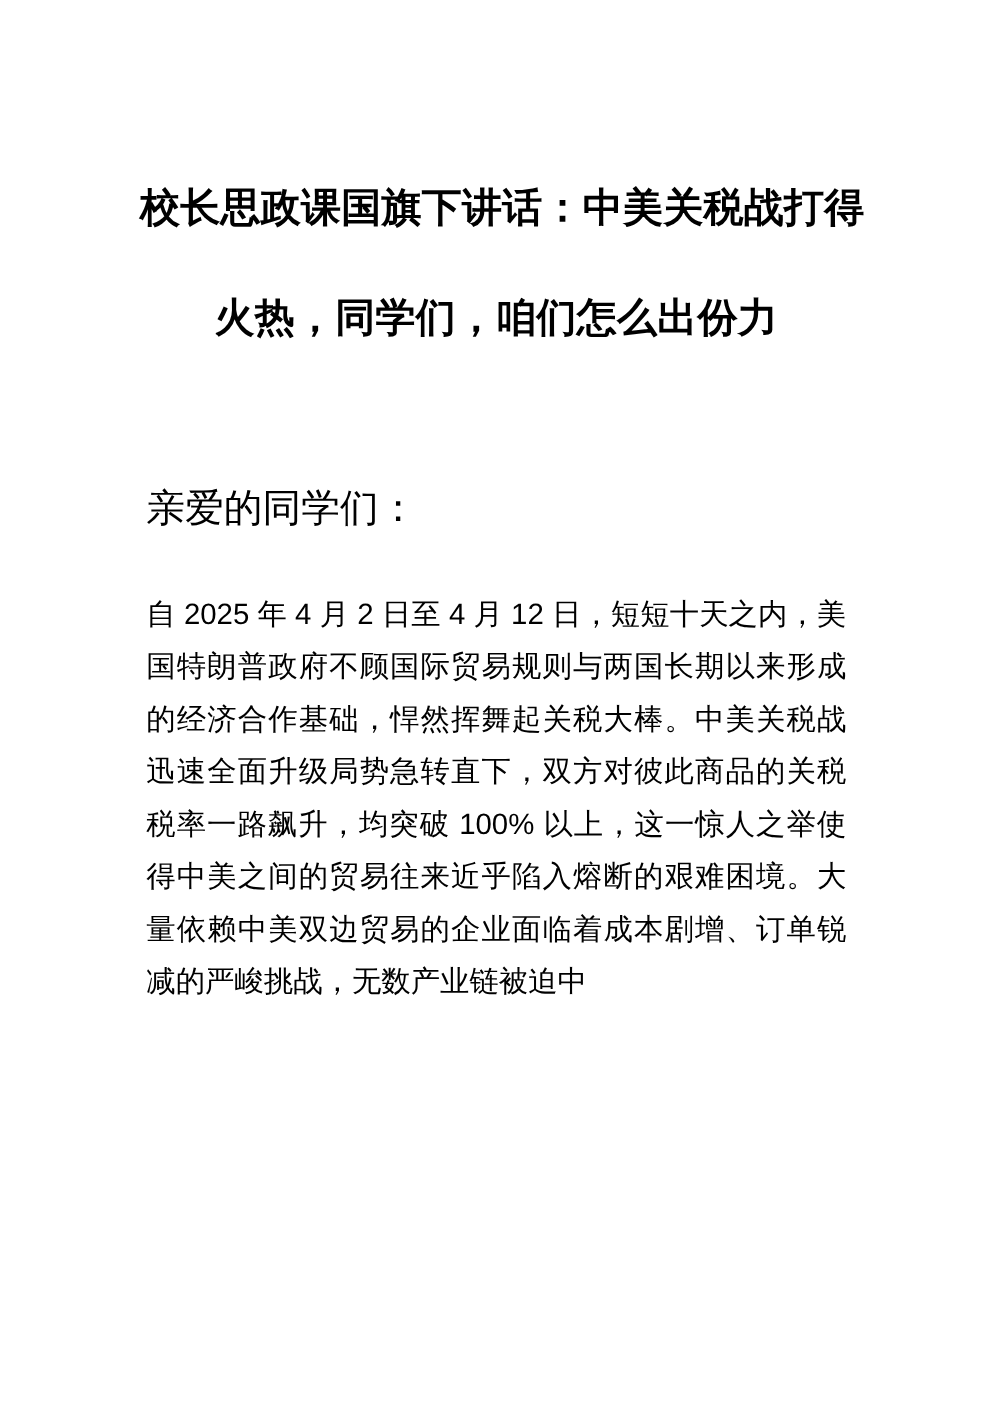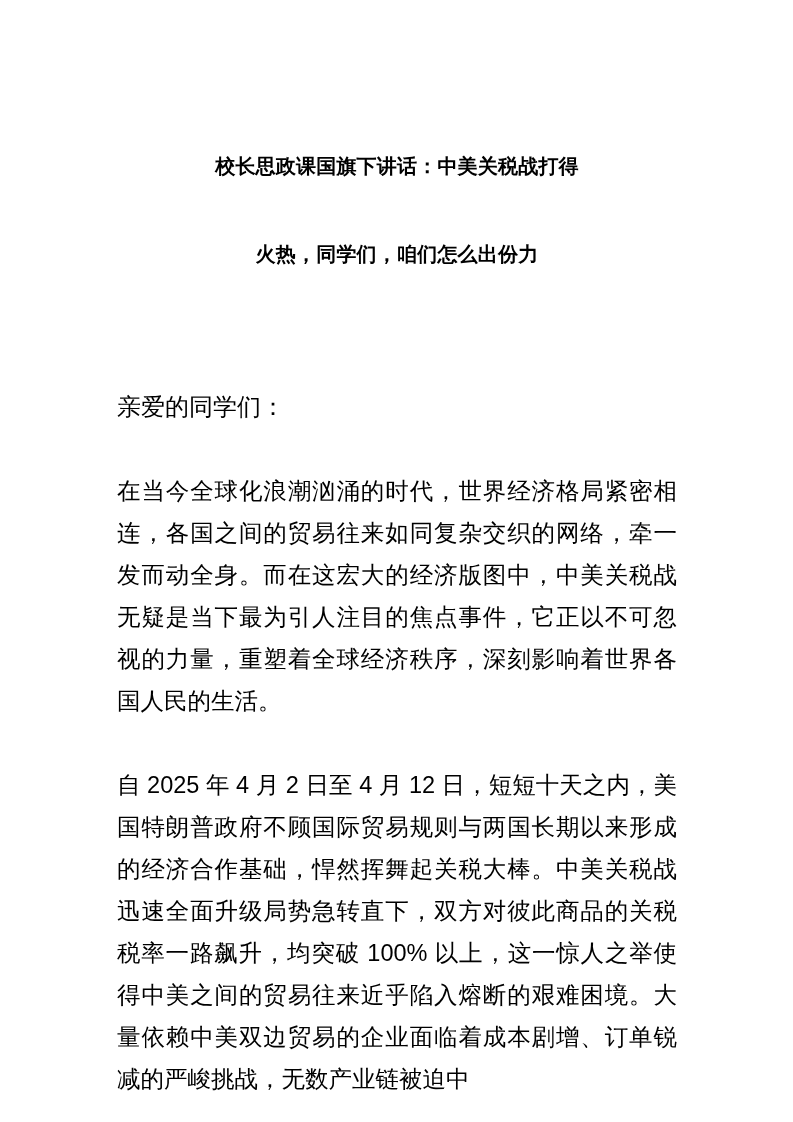--- a/index.html
+++ b/index.html
@@ -21,38 +21,38 @@
     height: 1122px;
     background: #ffffff;
     box-sizing: border-box;
   }
   .doc-title {
     position: absolute;
     left: 112px;
     top: 122px;
     width: 570px;
     text-align: center;
-    font-size: 20px;
+    font-size: 32px;
     font-weight: bold;
     line-height: 88px;
     letter-spacing: 0.2px;
     color: #000000;
   }
   .doc-title .title-line {
     display: block;
     white-space: nowrap;
   }
   .body-block {
     position: absolute;
     left: 117px;
     top: 386px;
     width: 560px;
   }
   .salutation {
-    font-size: 24px;
+    font-size: 31px;
     line-height: 42px;
     color: #000000;
     margin: 0 0 42px 0;
     text-align: left;
     white-space: nowrap;
   }
   .para {
     font-size: 23.5px;
     line-height: 42px;
     color: #000000;
@@ -72,17 +72,16 @@
 
 <div class="page">
 
   <div class="doc-title">
     <span class="title-line">校长思政课国旗下讲话：中美关税战打得</span>
     <span class="title-line">火热，同学们，咱们怎么出份力</span>
   </div>
 
   <div class="body-block">
     <p class="salutation">亲爱的同学们：</p>
-    <p class="para">在当今全球化浪潮汹涌的时代，世界经济格局紧密相连，各国之间的贸易往来如同复杂交织的网络，牵一发而动全身。而在这宏大的经济版图中，中美关税战无疑是当下最为引人注目的焦点事件，它正以不可忽视的力量，重塑着全球经济秩序，深刻影响着世界各国人民的生活。</p>
     <p class="para">自 2025 年 4 月 2 日至 4 月 12 日，短短十天之内，美国特朗普政府不顾国际贸易规则与两国长期以来形成的经济合作基础，悍然挥舞起关税大棒。中美关税战迅速全面升级局势急转直下，双方对彼此商品的关税税率一路飙升，均突破 100% 以上，这一惊人之举使得中美之间的贸易往来近乎陷入熔断的艰难困境。大量依赖中美双边贸易的企业面临着成本剧增、订单锐减的严峻挑战，无数产业链被迫中</p>
   </div>
 
 </div>
 
 </body></html>

